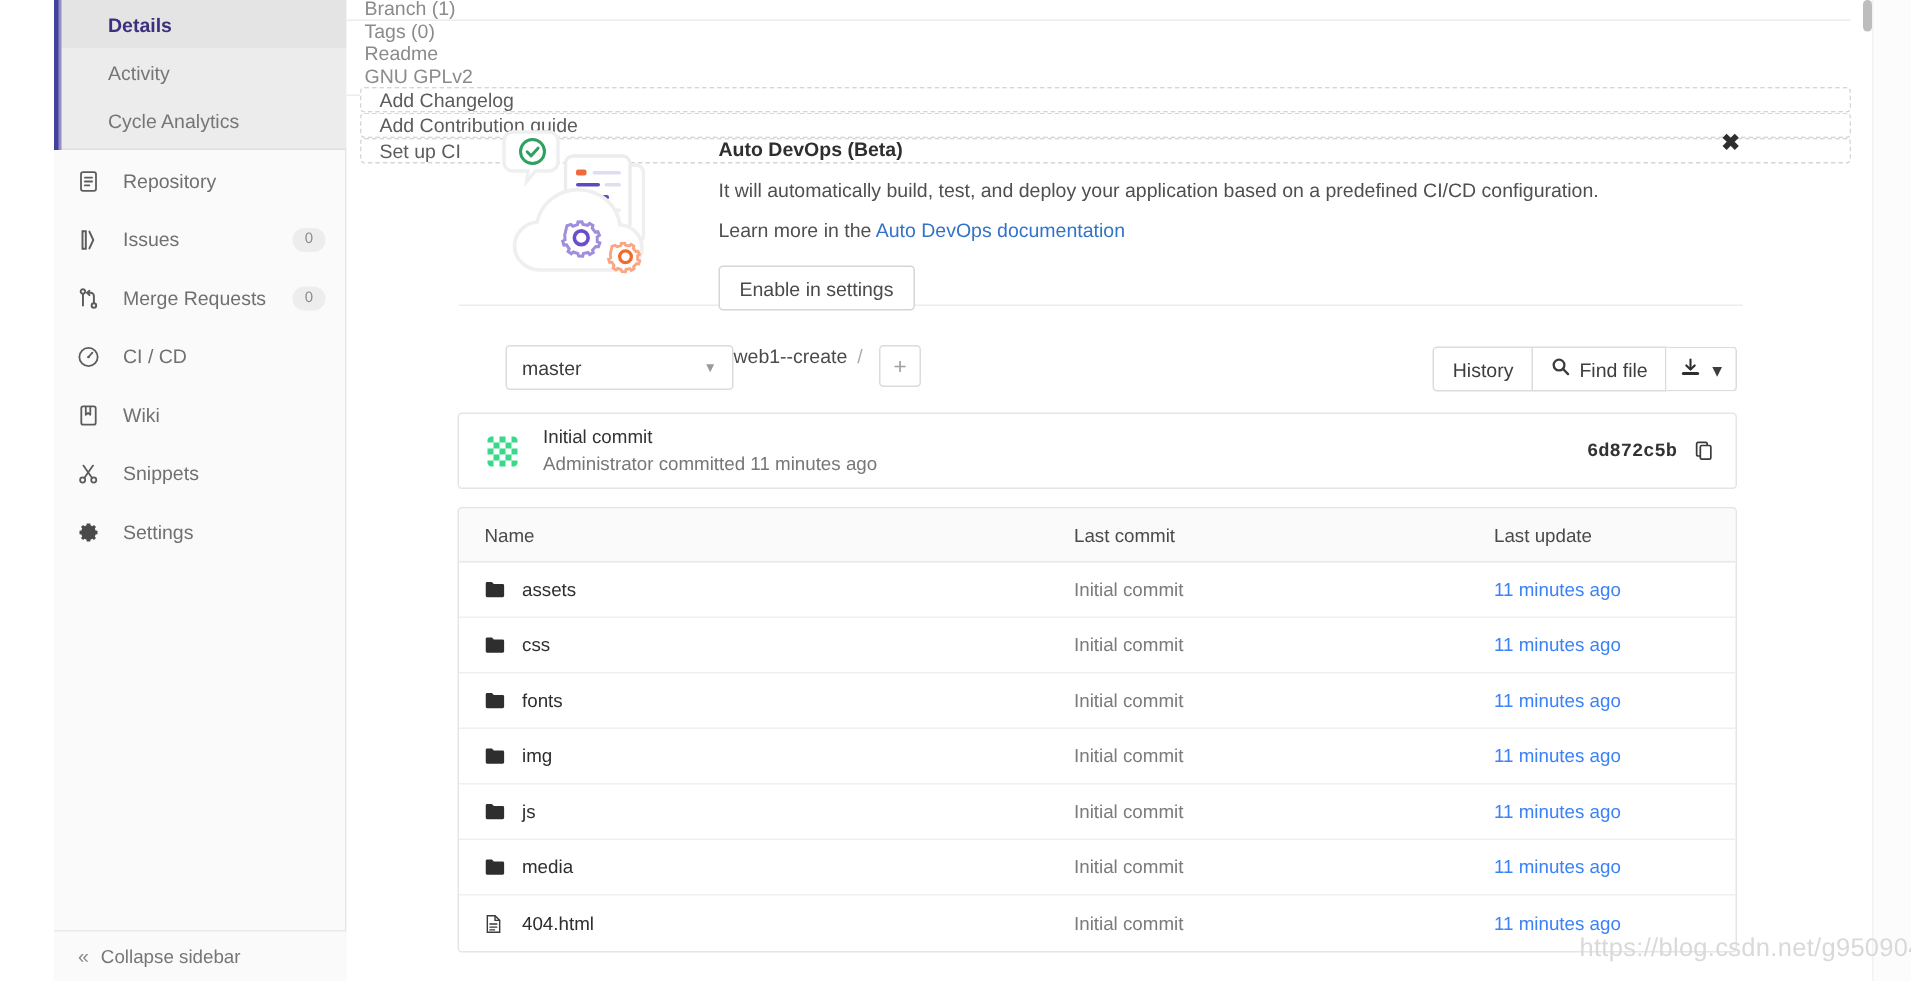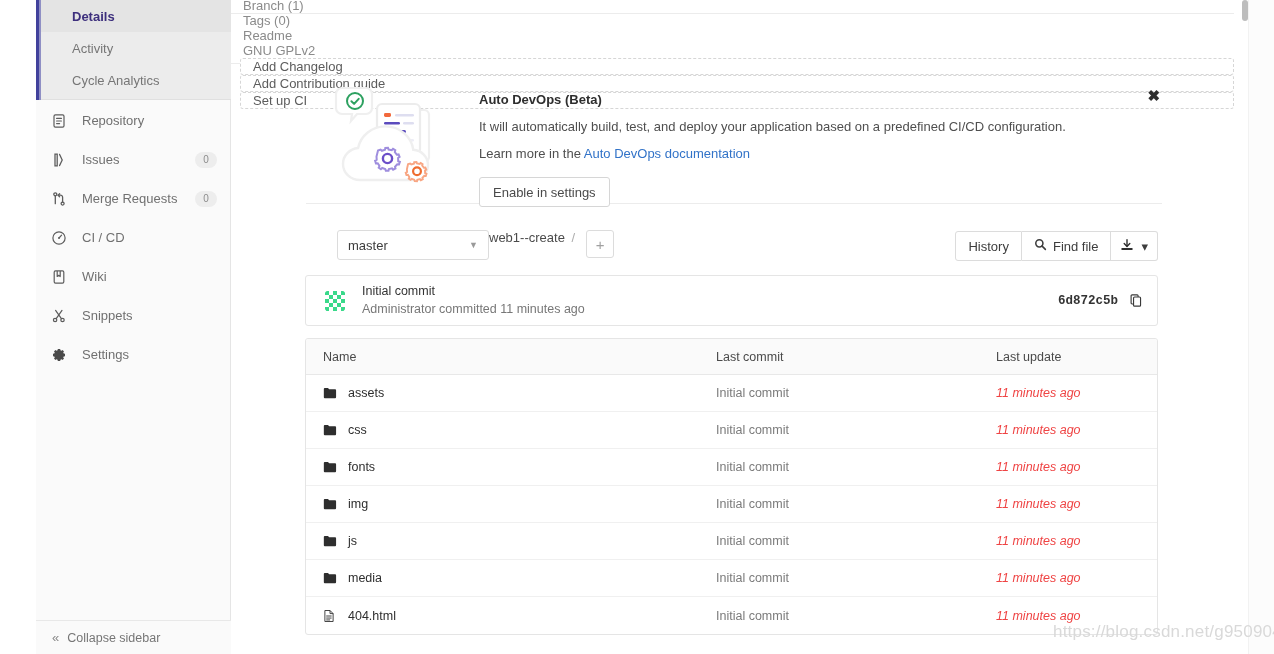--- a/index.html
+++ b/index.html
@@ -275,21 +275,21 @@
     height: 37px;
     display: flex; align-items: center;
     border-bottom: 1px solid #f0f0f0;
     font-size: 12.5px;
     cursor: pointer;
   }
   .ftrow:last-child { border-bottom: none; }
   .ftrow .col-name { display: flex; align-items: center; color: #2e2e2e; }
   .ftrow .fic { width: 16px; margin-right: 9px; display: inline-flex; align-items: center; color: #303030; }
   .ftrow .col-commit { color: #7b7b7b; }
-  .ftrow .col-update { color: #ef4444; font-style: italic; }
+  .ftrow .col-update { color: #3b82f6; }
 
   
   .vscroll {
     position: absolute; right: 26px; top: 0;
     width: 6px; height: 654px;
     background: #fff;
   }
   .vscroll .thumb {
     position: absolute; left: 0; top: 0;
     width: 6px; height: 21px;

